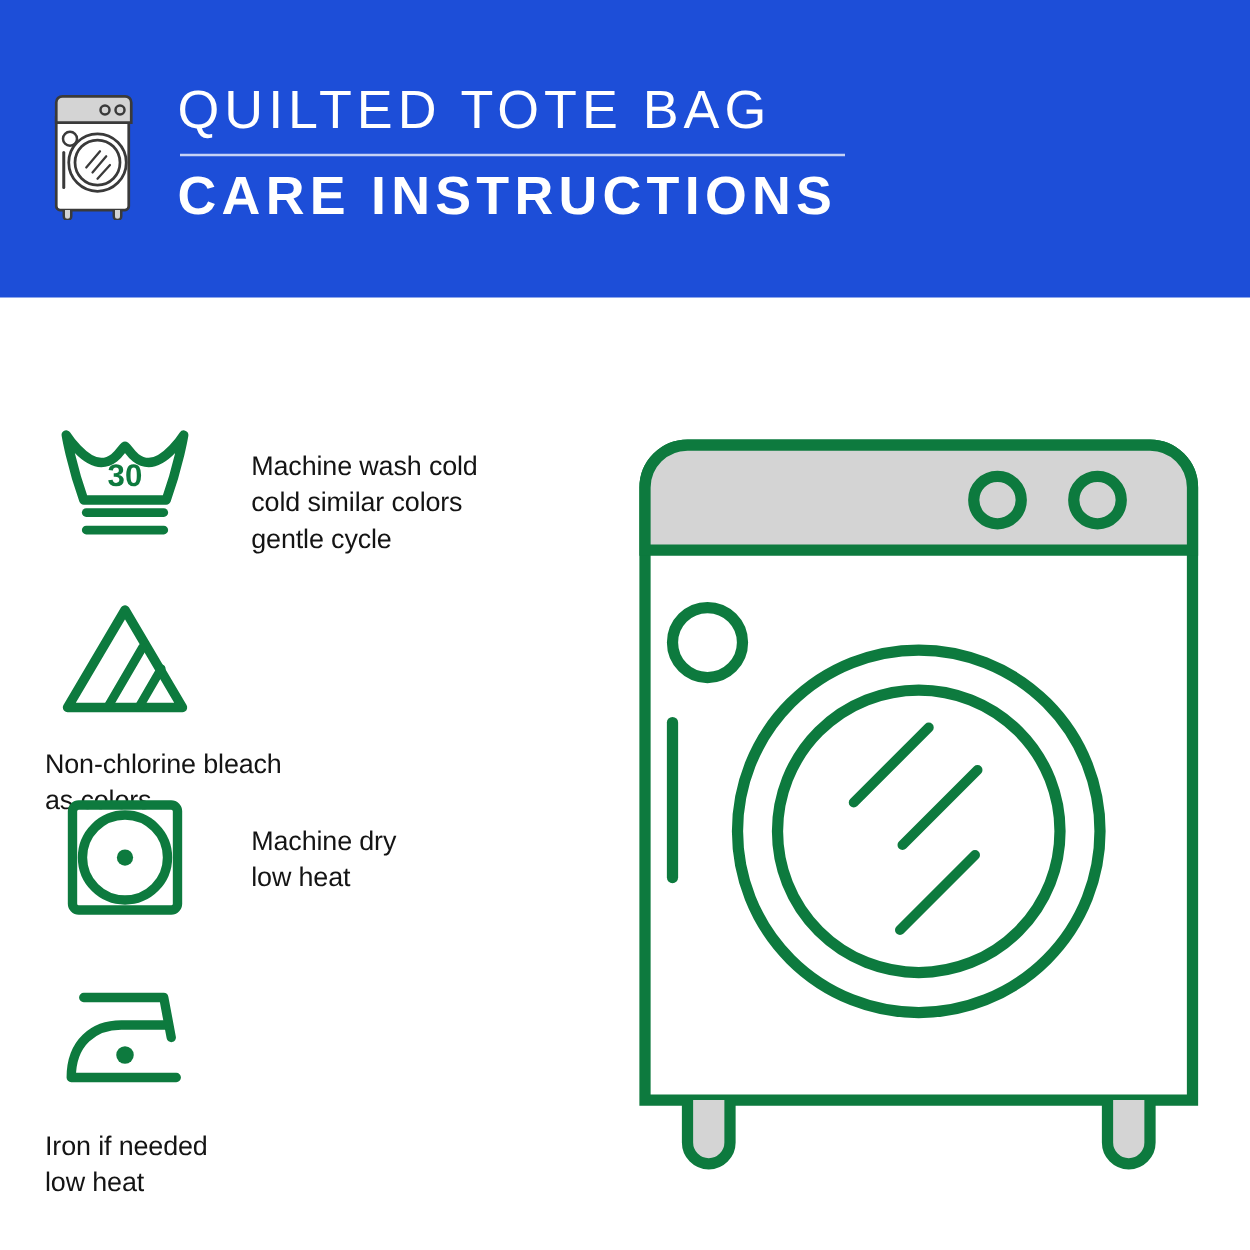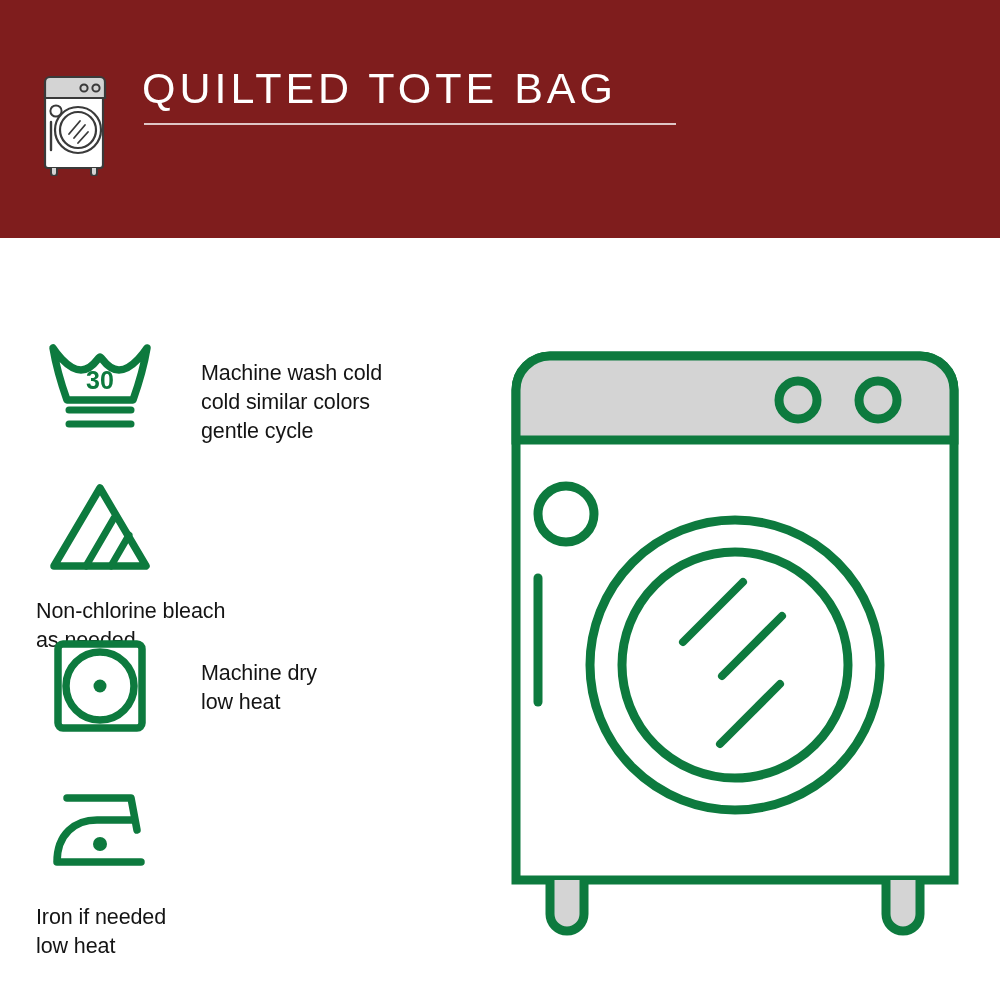--- a/index.html
+++ b/index.html
@@ -23,21 +23,21 @@
     overflow: hidden;
   }
 
   
   #header-band {
     position: absolute;
     left: 0;
     top: 0;
     width: 1000px;
     height: 238px;
-    background: #7f1d1d;
+    background: #1d4ed8;
   }
 
   #header-logo {
     position: absolute;
     left: 42px;
     top: 68px;
     width: 66px;
     height: 108px;
   }
 
@@ -157,20 +157,21 @@
         <line x1="36" y1="75" x2="46" y2="64" stroke="#3a3a3a" stroke-width="1.8" stroke-linecap="round"></line>
 
         <path d="M9 100 v5 a3 3 0 0 0 6 0 v-5" fill="#d4d4d4" stroke="#3a3a3a" stroke-width="2"></path>
         <path d="M49 100 v5 a3 3 0 0 0 6 0 v-5" fill="#d4d4d4" stroke="#3a3a3a" stroke-width="2"></path>
       </svg>
     </div>
 
     <div id="header-titles">
       <div id="title-primary">QUILTED TOTE BAG</div>
       <div id="title-divider"></div>
+      <div id="title-secondary">CARE INSTRUCTIONS</div>
     </div>
 
   </div>
 
   <div id="care-list">
 
     <div class="care-row" id="care-row-0">
       <div class="care-symbol">
         <svg width="110" height="96" viewBox="0 0 110 96" fill="none">
 
@@ -194,21 +195,21 @@
     <div class="care-row" id="care-row-1">
       <div class="care-symbol">
         <svg width="110" height="96" viewBox="0 0 110 96" fill="none">
           <path d="M55 8 L 101 86 L 9 86 Z" fill="none" stroke="#0d7a3e" stroke-width="7.5" stroke-linejoin="round"></path>
           <line x1="41" y1="86" x2="69" y2="38" stroke="#0d7a3e" stroke-width="7" stroke-linecap="round"></line>
           <line x1="66" y1="86" x2="84" y2="55" stroke="#0d7a3e" stroke-width="7" stroke-linecap="round"></line>
         </svg>
       </div>
       <div class="care-text">
         <span class="line">Non-chlorine bleach</span>
-        <span class="line">as needed</span>
+        <span class="line">as colors</span>
       </div>
     </div>
 
     <div class="care-row" id="care-row-2">
       <div class="care-symbol">
         <svg width="110" height="96" viewBox="0 0 110 96" fill="none">
           <rect x="13" y="6" width="84" height="84" rx="5" fill="none" stroke="#0d7a3e" stroke-width="7.5"></rect>
           <circle cx="55" cy="48" r="34" fill="none" stroke="#0d7a3e" stroke-width="7.5"></circle>
           <circle cx="55" cy="48" r="6.5" fill="#0d7a3e"></circle>
         </svg>

